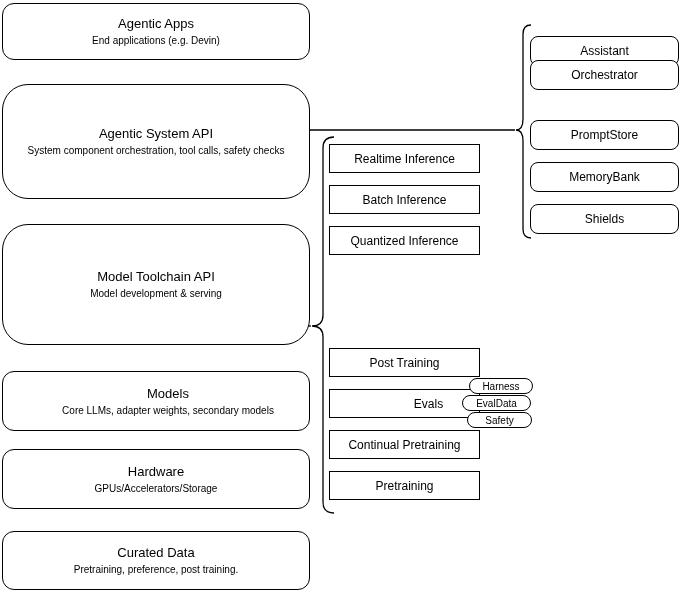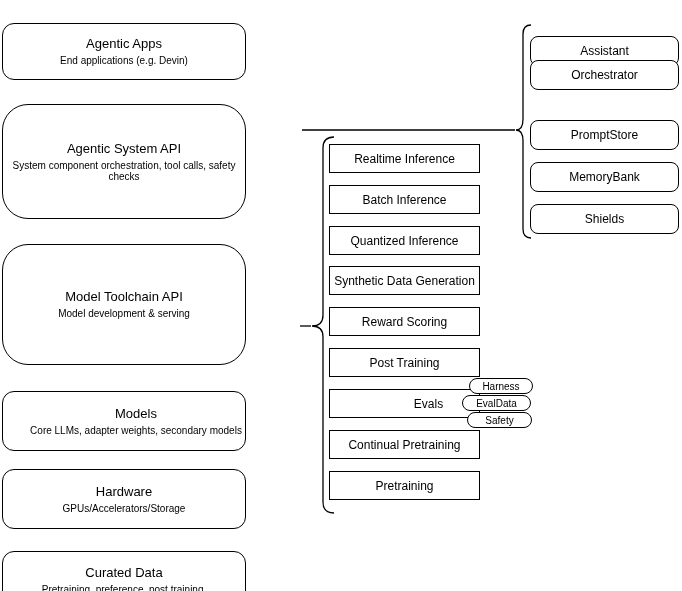--- a/index.html
+++ b/index.html
@@ -6,24 +6,24 @@
   .canvas{
     position:relative;
     width:682px;height:591px;
     background:#ffffff;
     font-family:"Liberation Sans", sans-serif;
     color:#000;
     overflow:hidden;
   }
   .overlay{position:absolute;left:0;top:0;pointer-events:none;}
   .lbox{
-    position:absolute;left:2px;width:244px;
+    position:absolute;left:2px;width:308px;
     border:1.3px solid #000;background:#fff;
     display:flex;flex-direction:column;align-items:center;justify-content:center;
-    text-align:center;gap:4px;box-sizing:border-box;z-index:2;margin-top:20px;
+    text-align:center;gap:4px;box-sizing:border-box;z-index:2;
   }
   .lbox .title{font-size:13px;line-height:14px;}
   .lbox .subtitle{font-size:10px;line-height:11px;}
   .mbox{
     position:absolute;left:329px;width:151px;height:29px;
     border:1.3px solid #000;border-radius:0;background:#fff;
     display:flex;align-items:center;justify-content:center;
     font-size:12px;box-sizing:border-box;z-index:2;text-align:center;
   }
   .rbox{
@@ -74,22 +74,20 @@
     <div class="subtitle">GPUs/Accelerators/Storage</div>
   </div>
   <div class="lbox r10" style="top:531px;height:59px;">
     <div class="title">Curated Data</div>
     <div class="subtitle">Pretraining, preference, post training.</div>
   </div>
 
   <div class="mbox" style="top:144px;">Realtime Inference</div>
   <div class="mbox" style="top:185px;">Batch Inference</div>
   <div class="mbox" style="top:226px;">Quantized Inference</div>
-  <div class="mbox" style="top:266px;">Synthetic Data Generation</div>
-  <div class="mbox" style="top:307px;">Reward Scoring</div>
   <div class="mbox" style="top:348px;">Post Training</div>
   <div class="mbox" style="top:389px;padding-left:48px;">Evals</div>
   <div class="mbox" style="top:430px;">Continual Pretraining</div>
   <div class="mbox" style="top:471px;">Pretraining</div>
 
   <div class="oval" style="left:469px;top:378px;width:64px;">Harness</div>
   <div class="oval" style="left:462px;top:395px;width:69px;">EvalData</div>
   <div class="oval" style="left:467px;top:412px;width:65px;">Safety</div>
 
   <div class="rbox" style="top:36px;">Assistant</div>

